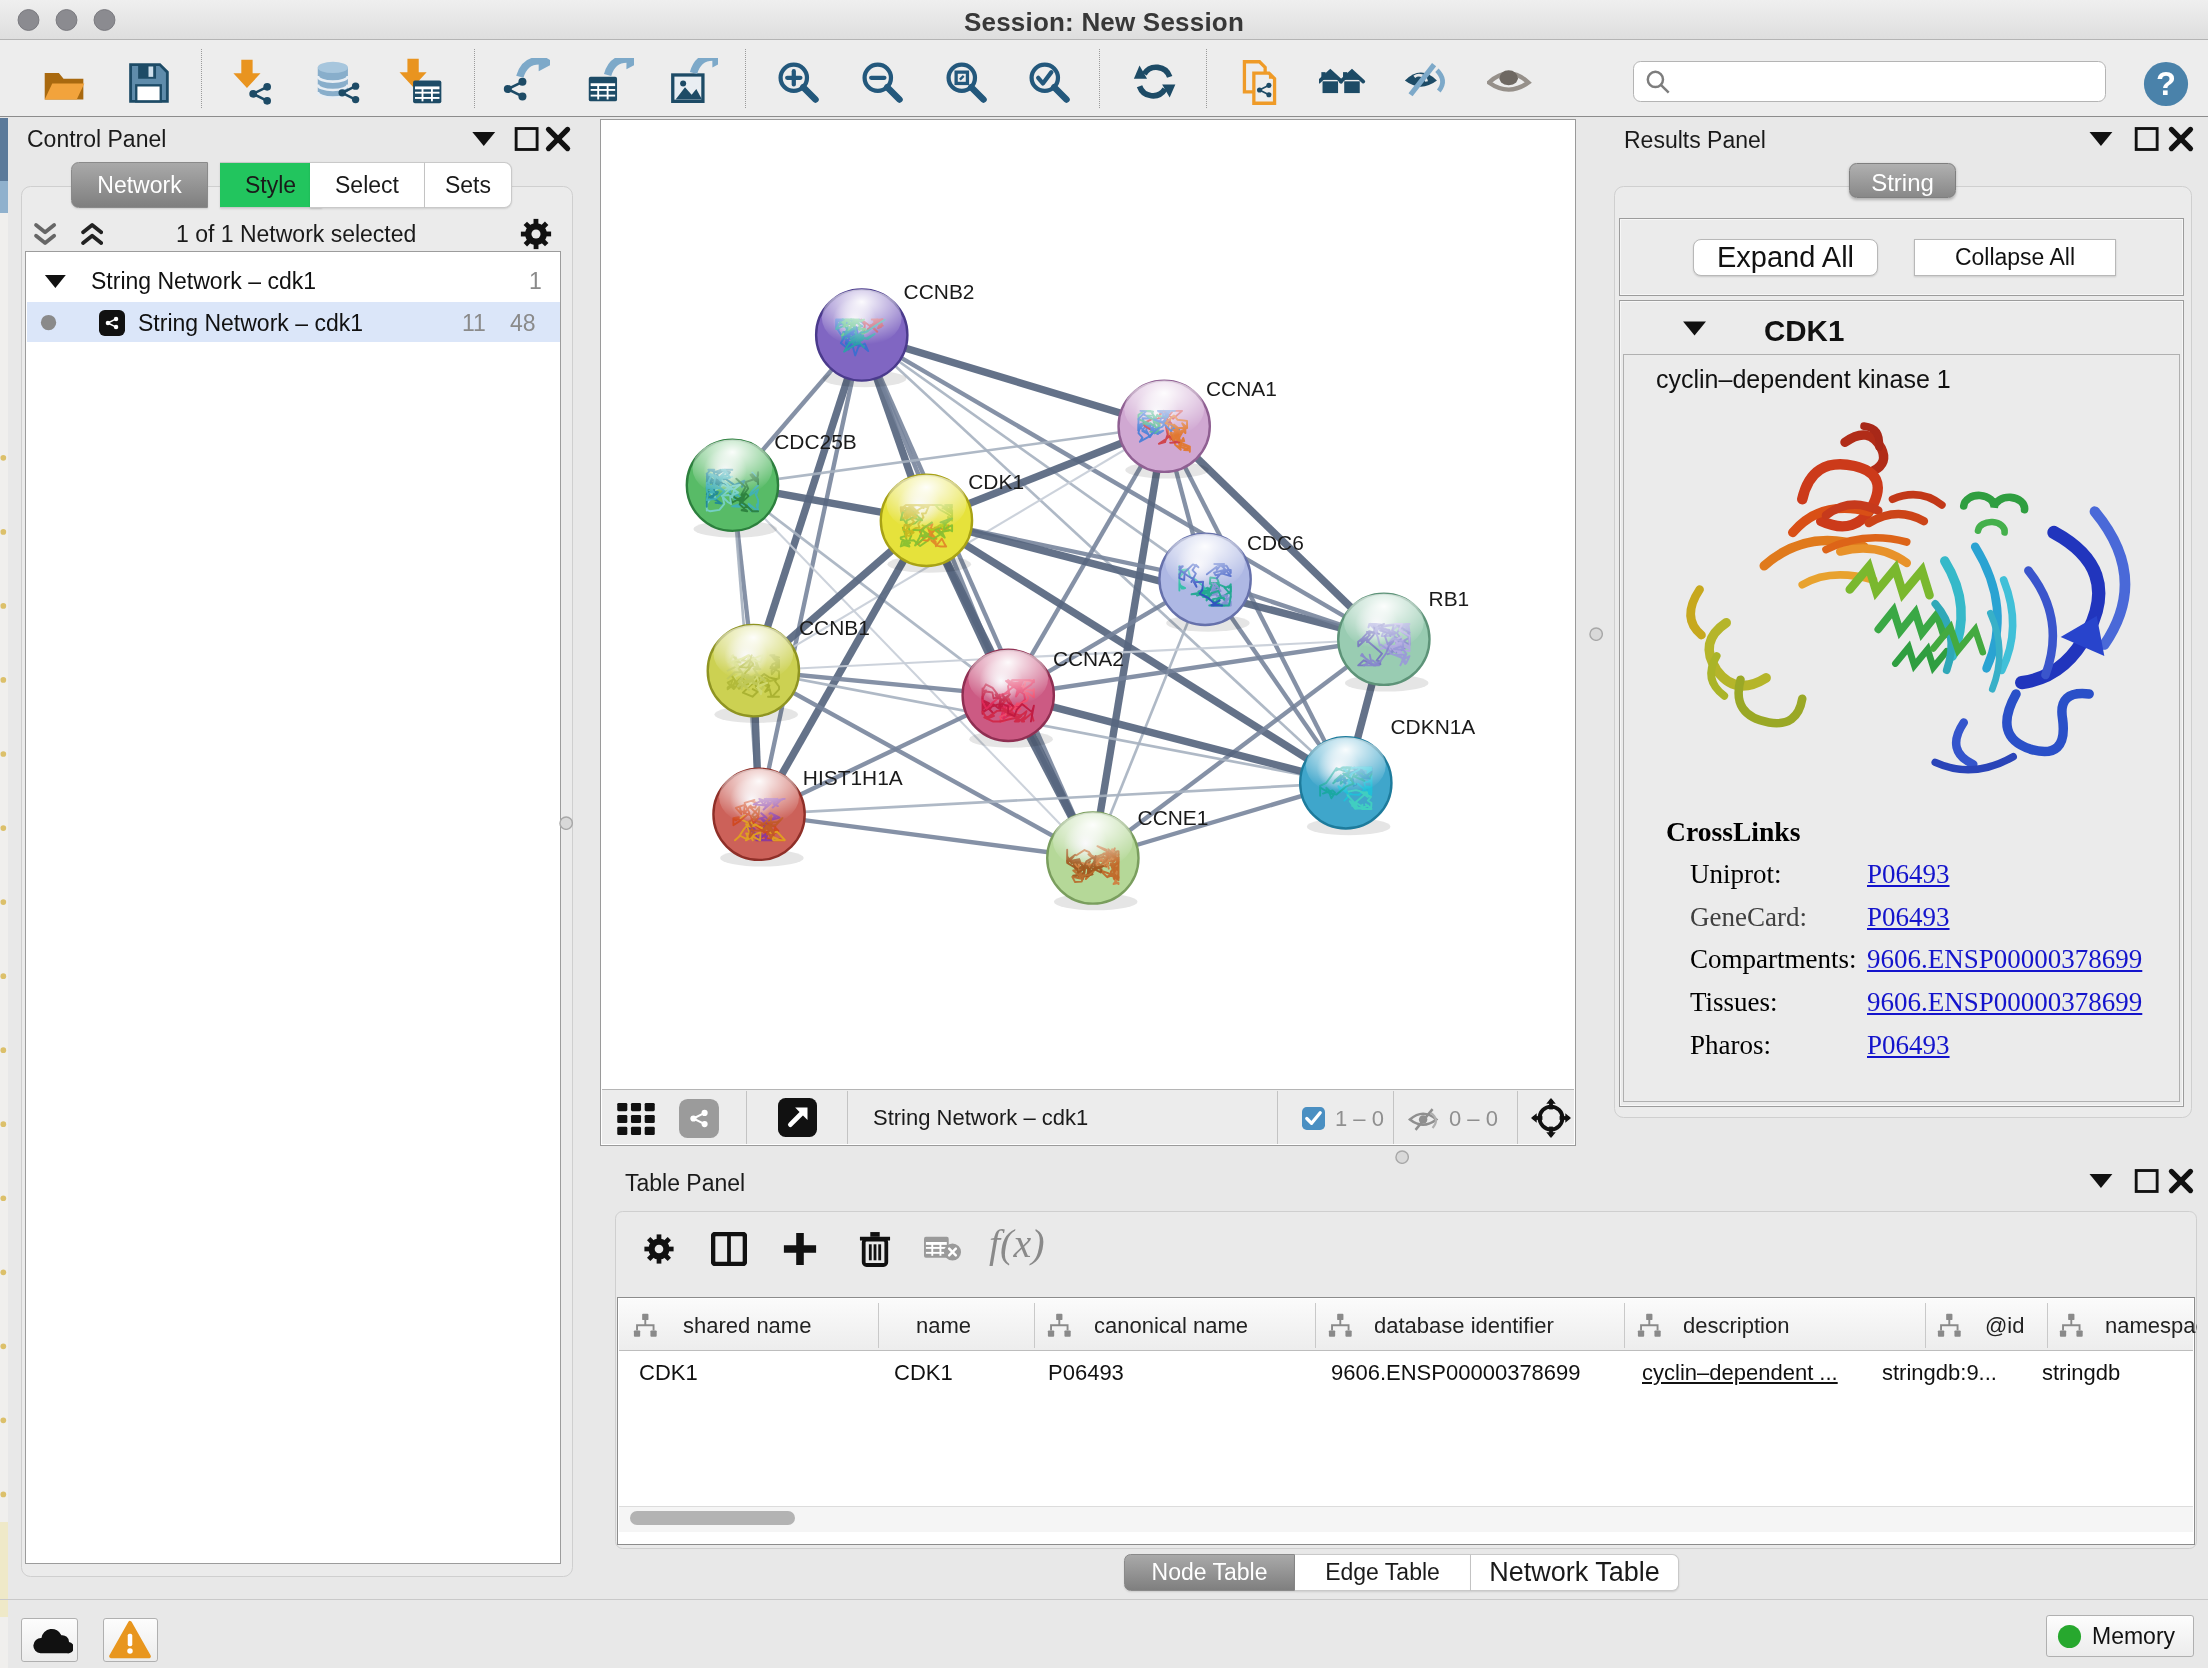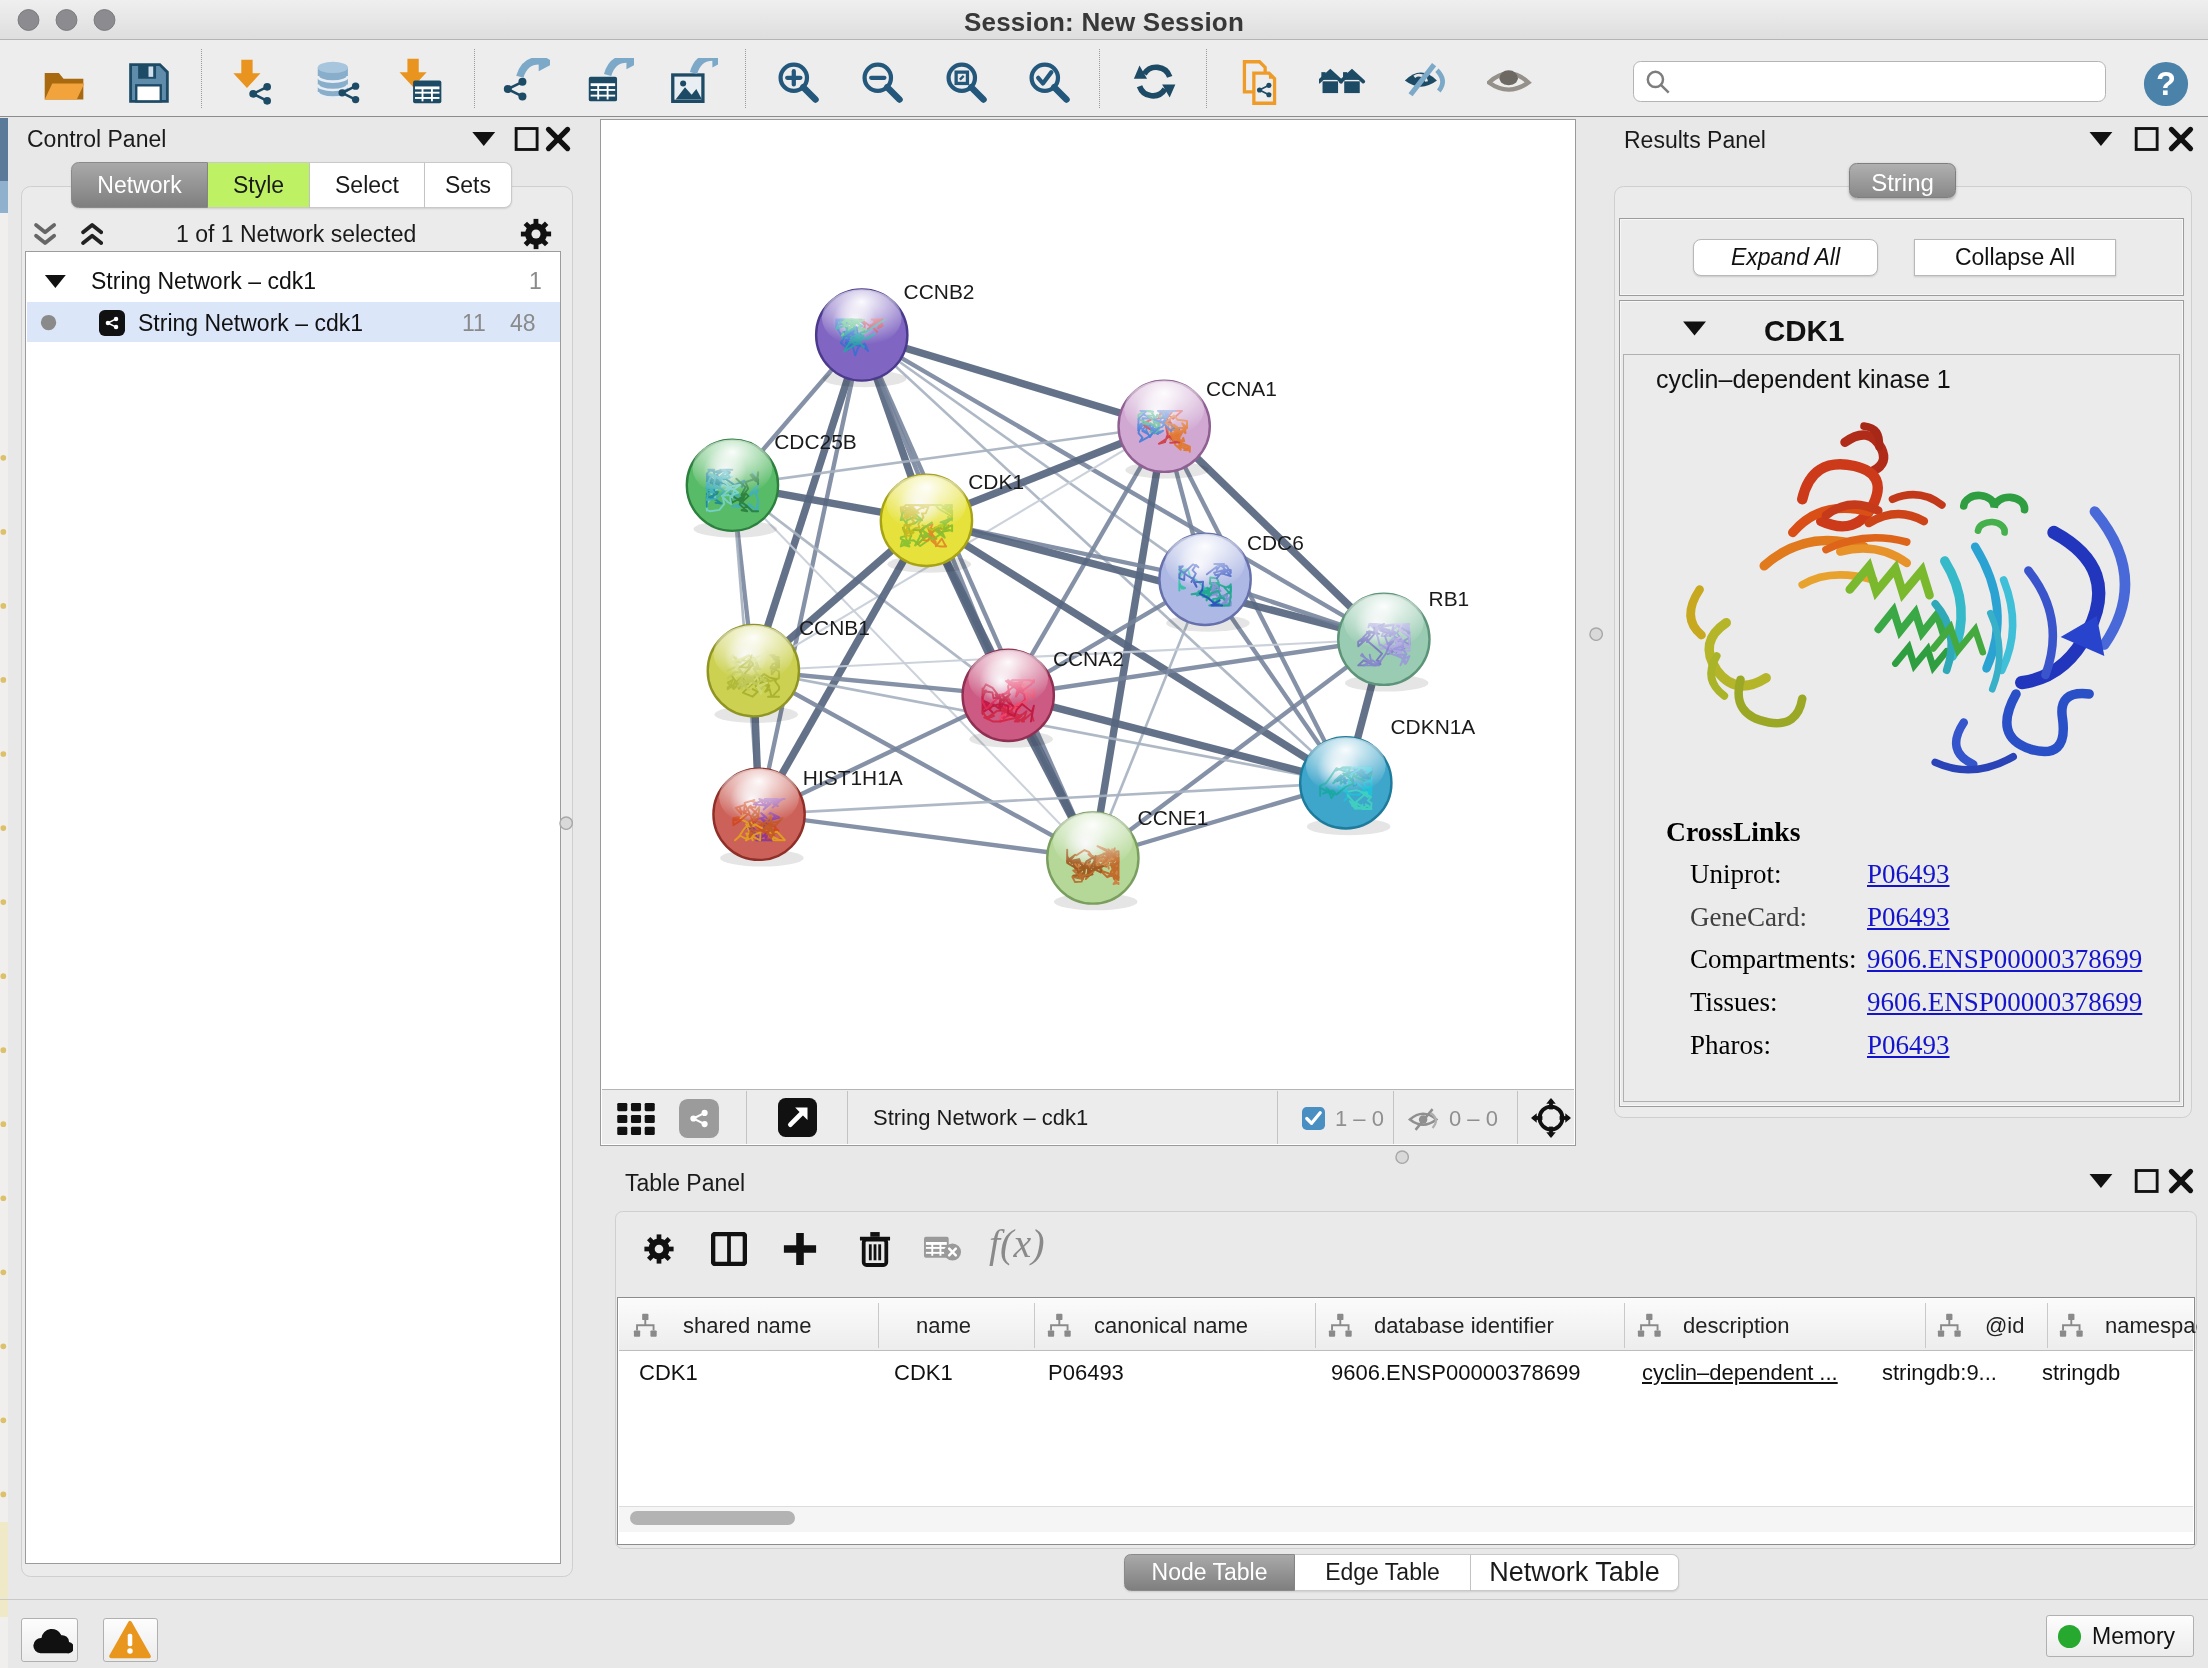--- a/index.html
+++ b/index.html
@@ -182,21 +182,21 @@
 <svg style="position:absolute;left:457px;top:119px" width="124" height="40" viewBox="0 0 130 42">
     <polygon points="16.0,13.56 40.0,13.56 28,28.439999999999998" fill="#111"></polygon>
     <rect x="62.0" y="10.0" width="22.0" height="22.0" fill="none" stroke="#111" stroke-width="3.0"></rect>
     <g stroke="#111" stroke-width="5.5" stroke-linecap="round">
       <line x1="96.0" y1="11.0" x2="116.0" y2="31.0"></line>
       <line x1="96.0" y1="31.0" x2="116.0" y2="11.0"></line>
     </g>
   </svg>
 <div style="position:absolute;left:21px;top:186px;width:552px;height:1391px;background:#ebebeb;border:1px solid #cfcfcf;border-radius:9.5px;"></div>
 <div style="position:absolute;left:71px;top:162px;width:137px;height:46px;background:linear-gradient(#a9a9a9,#7f7f7f);color:#fff;border:1px solid #8a8a8a;border-radius:7.6px 0 0 7.6px;text-align:center;font-size:23px;line-height:44px;box-shadow:0 1px 1.9px rgba(0,0,0,0.12);">Network</div>
-<div style="position:absolute;left:208px;top:162px;width:102px;height:46px;background:#bef264;color:#1a1a1a;border:1px solid #c9c9c9;border-left:none;border-radius:0;text-align:center;font-size:23px;line-height:44px;box-shadow:0 1px 1.9px rgba(0,0,0,0.12);">Style</div>
+<div style="position:absolute;left:220px;top:162px;width:102px;height:46px;background:#22c55e;color:#1a1a1a;border:1px solid #c9c9c9;border-left:none;border-radius:0;text-align:center;font-size:23px;line-height:44px;box-shadow:0 1px 1.9px rgba(0,0,0,0.12);">Style</div>
 <div style="position:absolute;left:310px;top:162px;width:115px;height:46px;background:#fff;color:#1a1a1a;border:1px solid #c9c9c9;border-left:none;border-radius:0;text-align:center;font-size:23px;line-height:44px;box-shadow:0 1px 1.9px rgba(0,0,0,0.12);">Select</div>
 <div style="position:absolute;left:425px;top:162px;width:87px;height:46px;background:#fff;color:#1a1a1a;border:1px solid #c9c9c9;border-left:none;border-radius:0 7.6px 7.6px 0;text-align:center;font-size:23px;line-height:44px;box-shadow:0 1px 1.9px rgba(0,0,0,0.12);">Sets</div>
 <svg style="position:absolute;left:27px;top:217px" width="76" height="34" viewBox="0 0 84 36">
     <polyline points="10,8 20,16 30,8" fill="none" stroke="#666" stroke-width="4.2" stroke-linejoin="round" stroke-linecap="round"></polyline>
     <polyline points="10,20 20,28 30,20" fill="none" stroke="#666" stroke-width="4.2" stroke-linejoin="round" stroke-linecap="round"></polyline>
     <g transform="translate(52,0)">
       <polyline points="10,16 20,8 30,16" fill="none" stroke="#222" stroke-width="4.2" stroke-linejoin="round" stroke-linecap="round"></polyline>
       <polyline points="10,28 20,20 30,28" fill="none" stroke="#222" stroke-width="4.2" stroke-linejoin="round" stroke-linecap="round"></polyline>
     </g>
   </svg>
@@ -588,21 +588,21 @@
     <polygon points="12.0,13.56 36.0,13.56 24,28.439999999999998" fill="#111"></polygon>
     <rect x="61.0" y="10.0" width="22.0" height="22.0" fill="none" stroke="#111" stroke-width="3.0"></rect>
     <g stroke="#111" stroke-width="5.5" stroke-linecap="round">
       <line x1="98.0" y1="11.0" x2="118.0" y2="31.0"></line>
       <line x1="98.0" y1="31.0" x2="118.0" y2="11.0"></line>
     </g>
   </svg>
 <div style="position:absolute;left:1614px;top:186px;width:578px;height:932px;background:#ebebeb;border:1px solid #cfcfcf;border-radius:9.5px;"></div>
 <div style="position:absolute;left:1849px;top:163px;width:107px;height:35px;background:linear-gradient(#b0b0b0,#888888);border:1px solid #7f7f7f;border-radius:7.6px;color:#fff;font-size:24px;text-align:center;line-height:37px;box-shadow:0 1.9px 2.9px rgba(0,0,0,0.25);">String</div>
 <div style="position:absolute;left:1619px;top:218px;width:565px;height:78px;border:1px solid #9c9c9c;box-shadow:inset 0 0 0 1px #f7f7f7;"></div>
-<div style="position:absolute;left:1693px;top:239px;width:185px;height:37px;background:#fff;border:1px solid #b8b8b8;border-radius:8px;font-size:23px;text-align:center;line-height:35px;color:#111;box-shadow:0 1px 1.9px rgba(0,0,0,0.15);font-style:italic;">Expand All</div>
+<div style="position:absolute;left:1693px;top:239px;width:185px;height:37px;background:#fff;border:1px solid #b8b8b8;border-radius:8px;font-size:29px;text-align:center;line-height:35px;color:#111;box-shadow:0 1px 1.9px rgba(0,0,0,0.15);">Expand All</div>
 <div style="position:absolute;left:1914px;top:239px;width:202px;height:37px;background:#fff;border:1px solid #b8b8b8;border-radius:0;font-size:23px;text-align:center;line-height:35px;color:#111;box-shadow:0 1px 1.9px rgba(0,0,0,0.15);">Collapse All</div>
 <div style="position:absolute;left:1619px;top:300px;width:565px;height:807px;border:1px solid #9c9c9c;box-shadow:inset 0 0 0 1px #f7f7f7;"></div>
 <svg style="position:absolute;left:1682px;top:318px" width="27" height="21" viewBox="0 0 28 22">
     <polygon points="1.0,3.5600000000000005 25.0,3.5600000000000005 13,18.439999999999998" fill="#111"></polygon>
   </svg>
 <div style="position:absolute;left:1764px;top:314px;font:bold 29.5px 'Liberation Sans', sans-serif;color:#111;white-space:nowrap;">CDK1</div>
 <div style="position:absolute;left:1623px;top:354px;width:557px;height:748px;border:1px solid #b0b0b0;"></div>
 <div style="position:absolute;left:1656px;top:365px;font:normal 25px 'Liberation Sans', sans-serif;color:#111;white-space:nowrap;">cyclin–dependent kinase 1</div>
 <svg style="position:absolute;left:1650px;top:409px" width="523" height="380" viewBox="0 0 550 400">
     <path d="M205 35 q25 -18 38 6 q8 16 -8 24" fill="none" stroke="#b12c18" stroke-width="10" stroke-linecap="round"></path>

